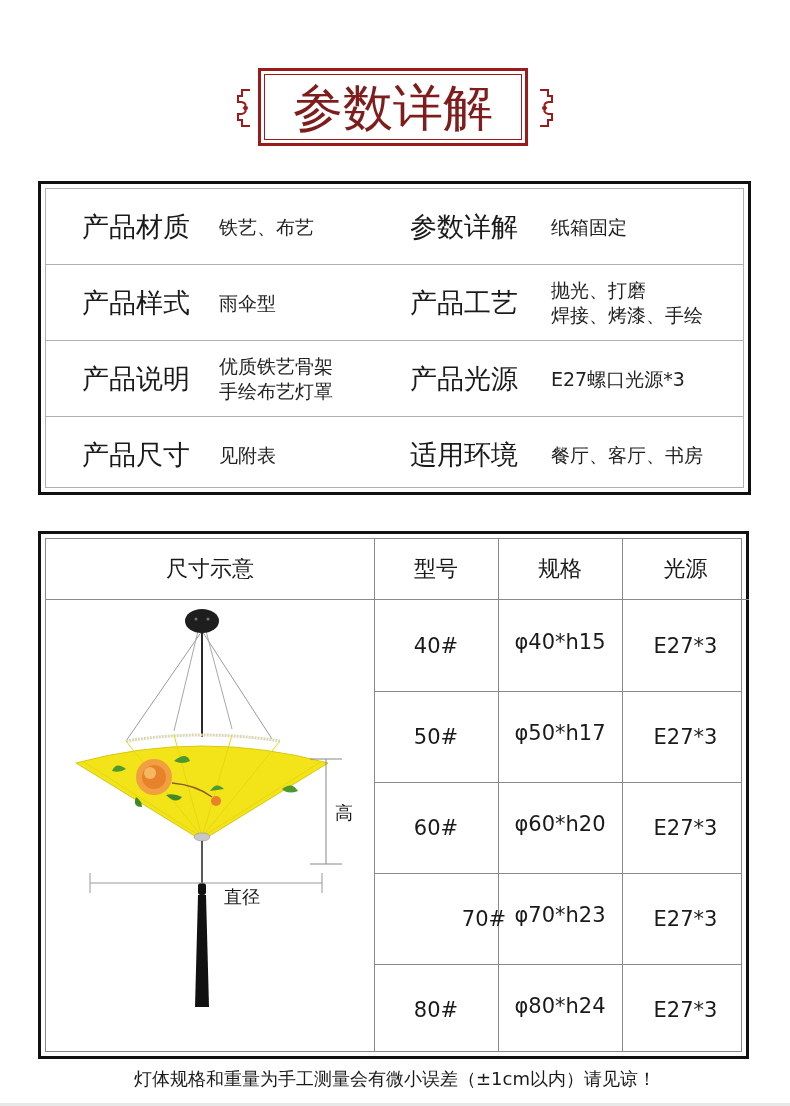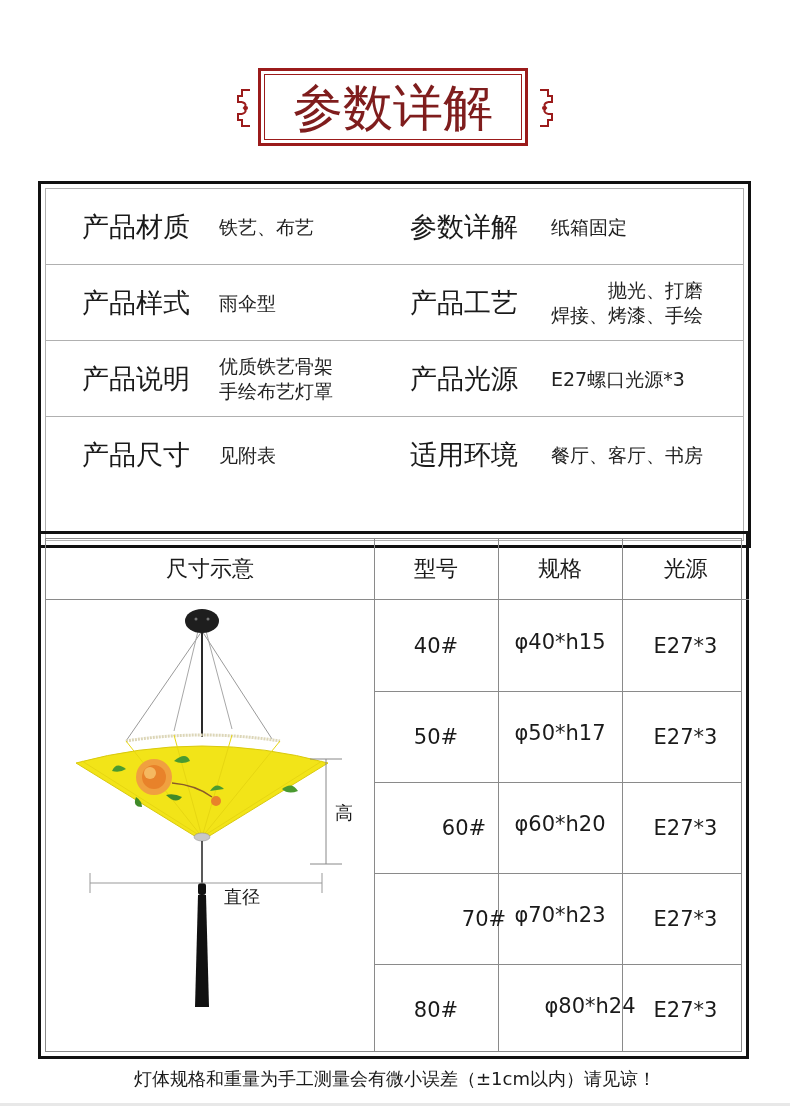--- a/index.html
+++ b/index.html
@@ -12,22 +12,22 @@
                  border:3px solid #9b1b1b; box-sizing:border-box; }
     .title-box::after { content:""; position:absolute; left:3px; top:3px; right:3px; bottom:3px;
                         border:1px solid #9b1b1b; }
     .title-text { position:absolute; left:0; right:0; top:8px; text-align:center;
                   font-size:50px; line-height:58px; color:#7f1d1d; letter-spacing:0px; }
     .bracket { position:absolute; top:22px; width:20px; height:40px; }
     .bracket.left { left:4px; }
     .bracket.right { right:4px; }
 
     
-    .param-frame { position:absolute; left:38px; top:181px; width:713px; height:367px;
-                   border:3px solid #111; box-sizing:border-box;text-align:right; }
+    .param-frame { position:absolute; left:38px; top:181px; width:713px; height:314px;
+                   border:3px solid #111; box-sizing:border-box; }
     .param-inner { position:absolute; left:4px; top:4px; right:4px; bottom:4px;
                    border:1px solid #b0b0b0; }
     .param-row { position:absolute; left:0; right:0; height:75px; border-bottom:1px solid #b0b0b0; }
     .param-row:last-child { border-bottom:none; }
     .plabel { position:absolute; font-size:27px; color:#1a1a1a; top:50%; transform:translateY(-50%);
               white-space:nowrap; }
     .pvalue { position:absolute; font-size:19px; line-height:25px; color:#222; top:50%;
               transform:translateY(-50%); white-space:nowrap; }
     .pl1 { left:36px; }
     .pv1 { left:173px; }
@@ -140,30 +140,30 @@
       <div class="hline" style="left:328px;right:0;top:425px;"></div>
 
       <div class="cell" style="left:328px;width:124px;top:62px;">40#</div>
       <div class="cell" style="left:452px;width:124px;top:58px;">φ40*h15</div>
       <div class="cell" style="left:576px;width:127px;top:62px;">E27*3</div>
 
       <div class="cell" style="left:328px;width:124px;top:153px;">50#</div>
       <div class="cell" style="left:452px;width:124px;top:149px;">φ50*h17</div>
       <div class="cell" style="left:576px;width:127px;top:153px;">E27*3</div>
 
-      <div class="cell" style="left:328px;width:124px;top:244px;margin-left:28px;">60#</div>
+      <div class="cell" style="left:328px;width:124px;top:244px;">60#</div>
       <div class="cell" style="left:452px;width:124px;top:240px;">φ60*h20</div>
       <div class="cell" style="left:576px;width:127px;top:244px;">E27*3</div>
 
       <div class="cell" style="left:328px;width:124px;top:335px;margin-left:48px;">70#</div>
       <div class="cell" style="left:452px;width:124px;top:331px;">φ70*h23</div>
       <div class="cell" style="left:576px;width:127px;top:335px;">E27*3</div>
 
       <div class="cell" style="left:328px;width:124px;top:426px;">80#</div>
-      <div class="cell" style="left:466px;width:124px;top:422px;padding-left:16px;">φ80*h24</div>
+      <div class="cell" style="left:452px;width:124px;top:422px;">φ80*h24</div>
       <div class="cell" style="left:576px;width:127px;top:426px;">E27*3</div>
 
       <div class="lamp-area">
         <svg width="328" height="456" viewBox="0 0 328 456">
 
           <line x1="156" y1="30" x2="80" y2="140" stroke="#9a9a9a" stroke-width="1"></line>
           <line x1="156" y1="30" x2="226" y2="138" stroke="#9a9a9a" stroke-width="1"></line>
           <line x1="152" y1="30" x2="128" y2="130" stroke="#a8a8a8" stroke-width="1"></line>
           <line x1="160" y1="30" x2="186" y2="128" stroke="#a8a8a8" stroke-width="1"></line>
 

